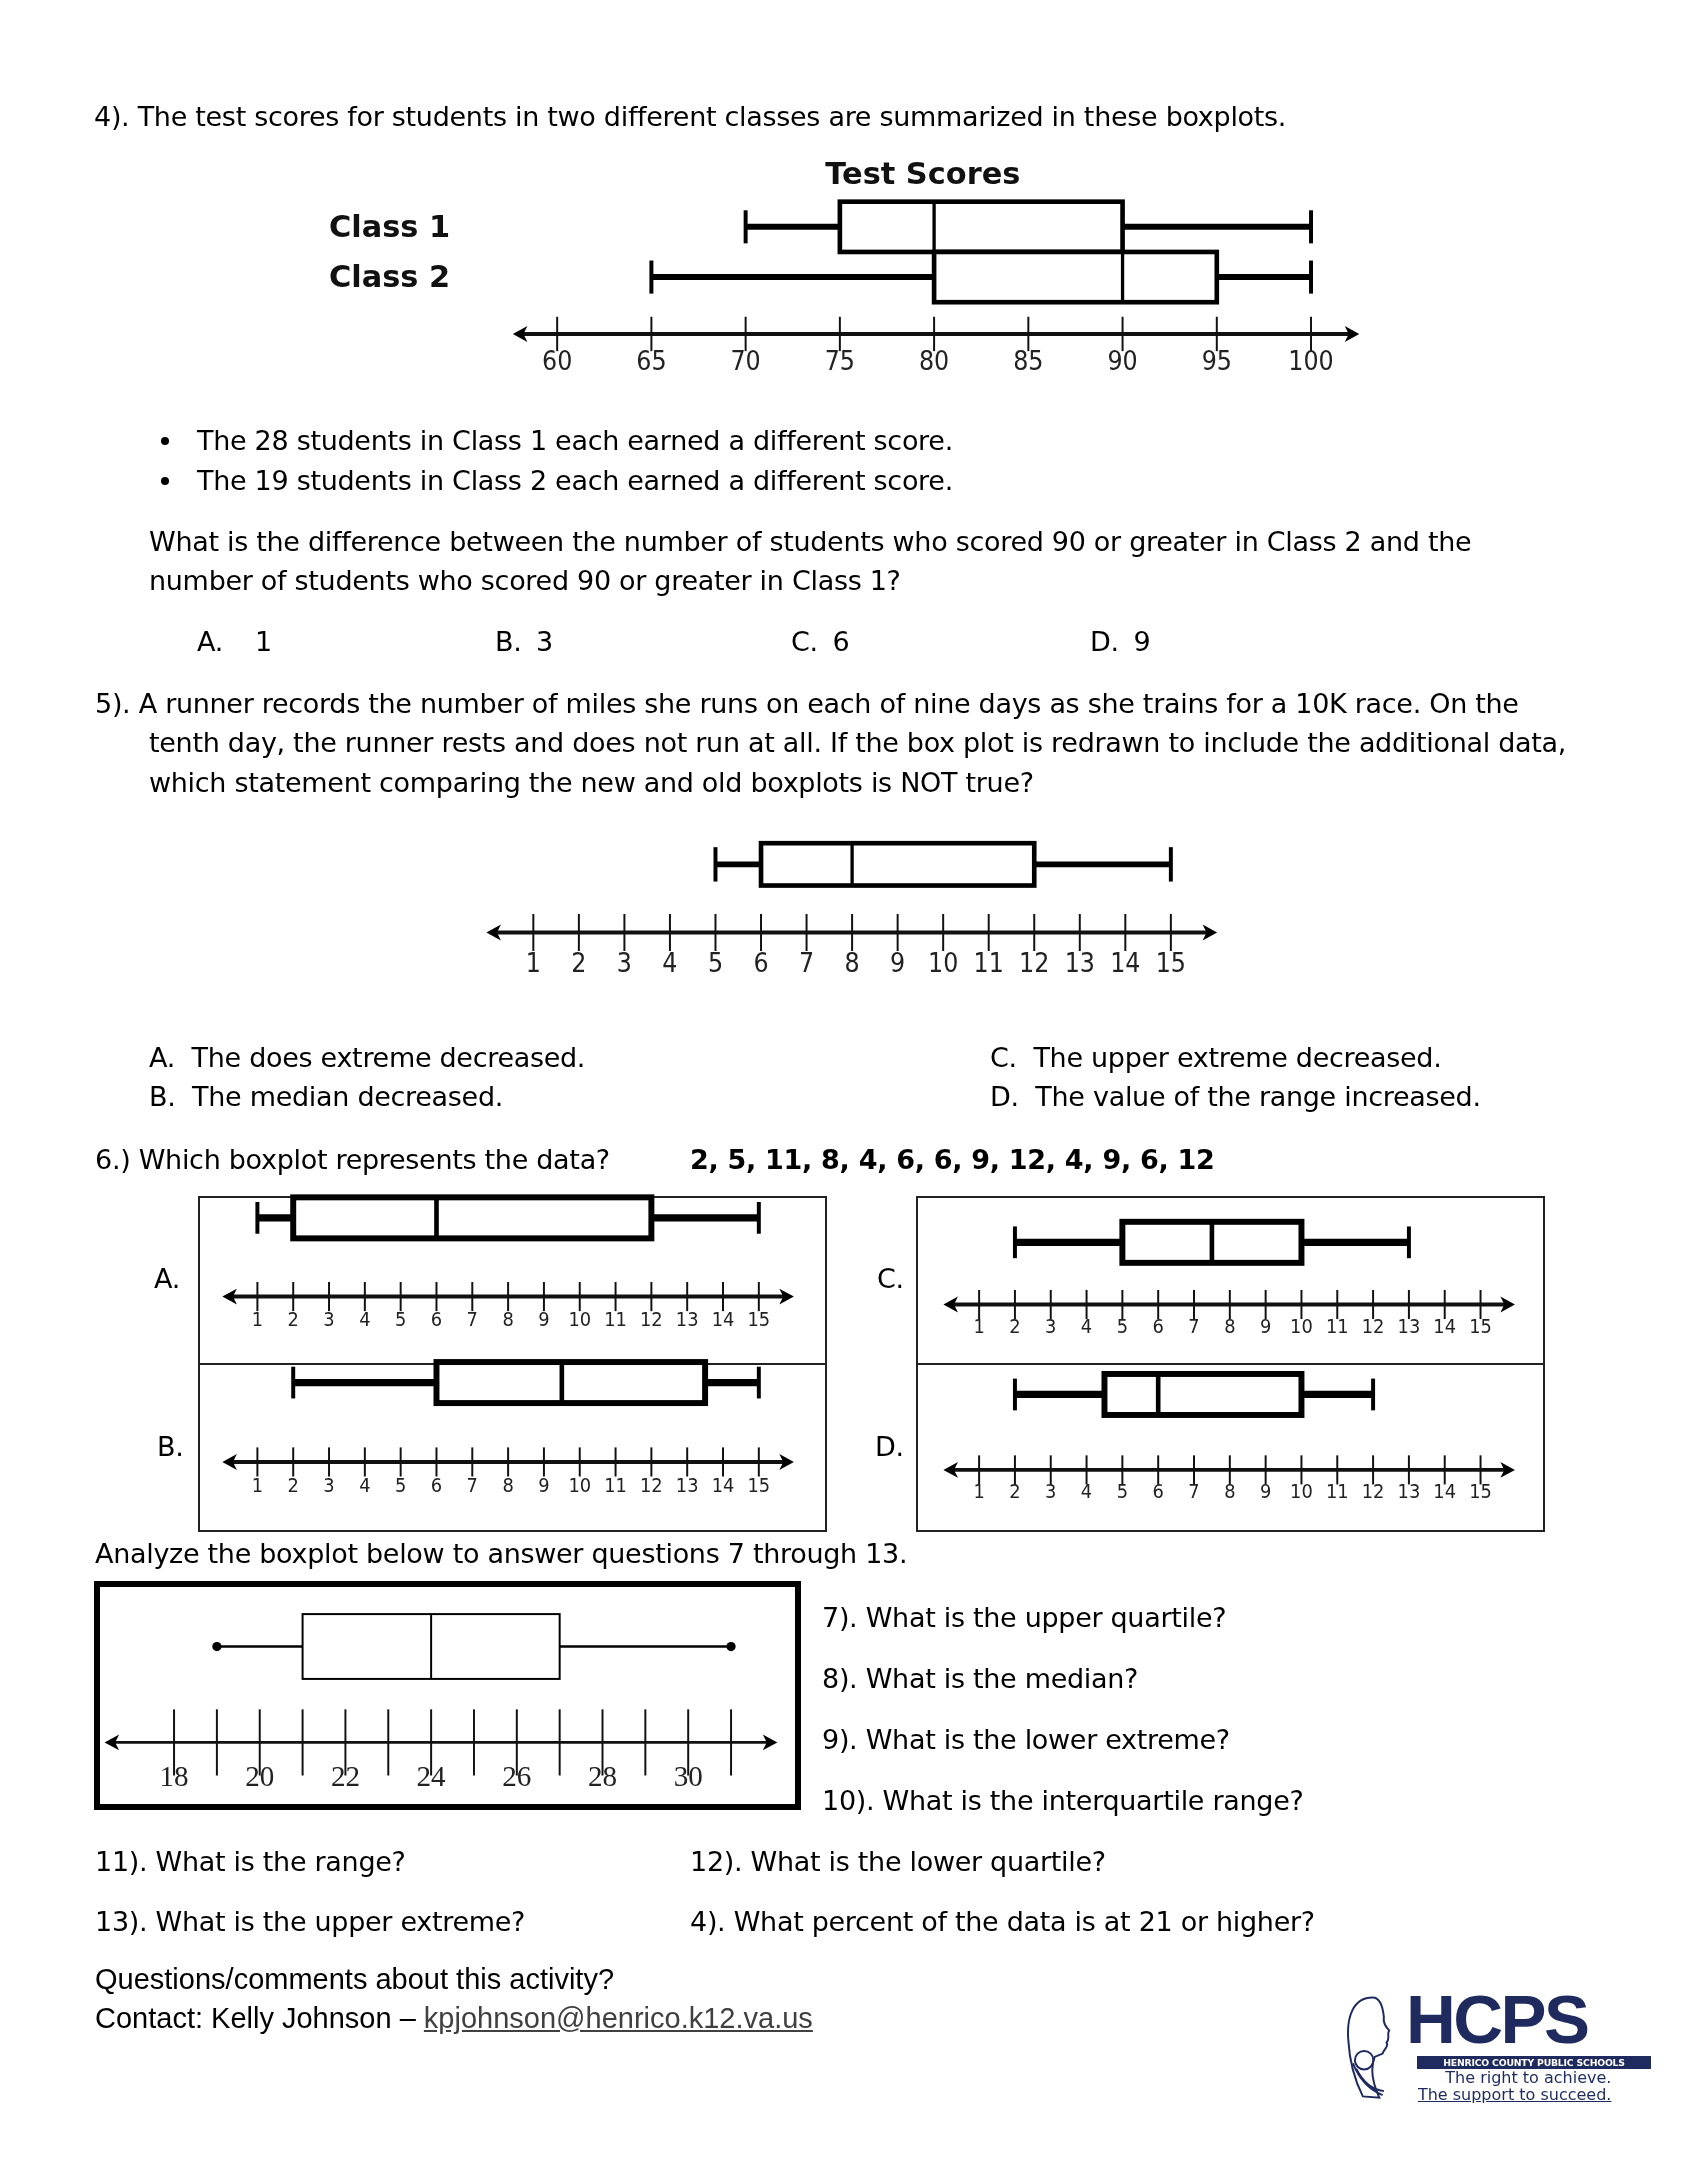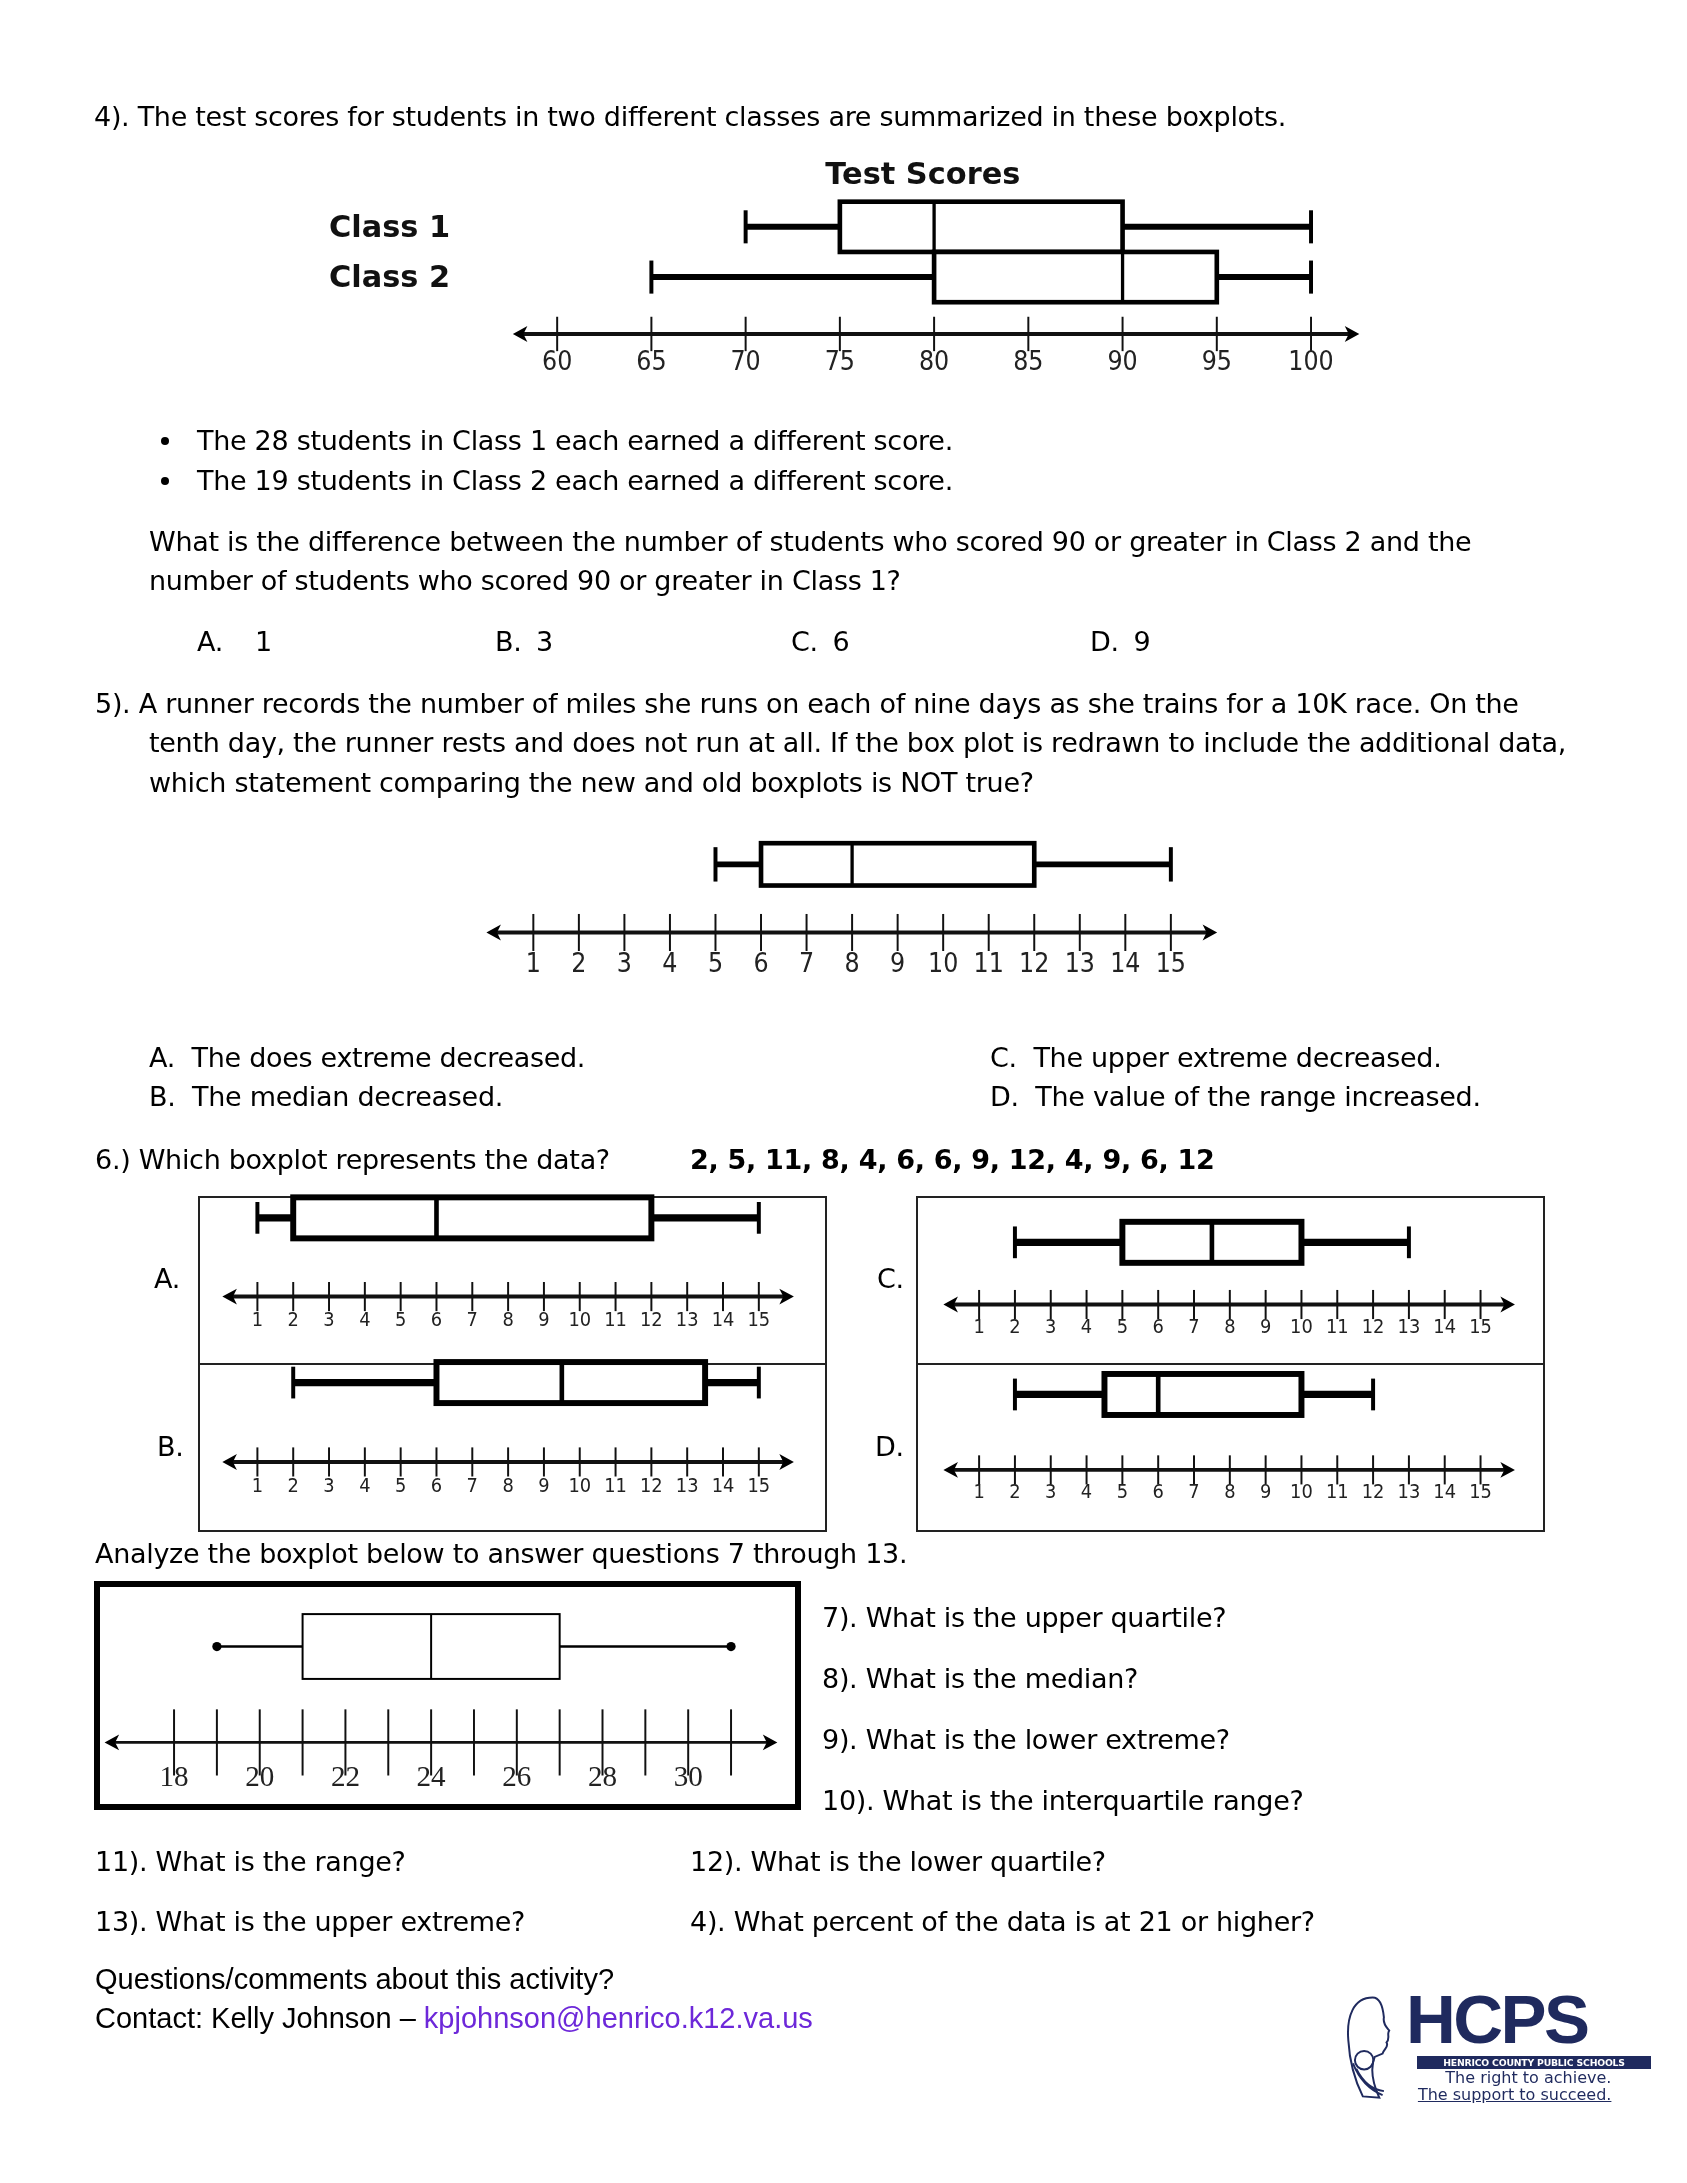--- a/index.html
+++ b/index.html
@@ -5,21 +5,21 @@
   html, body { margin:0; padding:0; background:#ffffff; }
   body { width:1687px; height:2183px; position:relative; overflow:hidden;
          font-family:"DejaVu Sans", sans-serif; color:#000; }
   .t { position:absolute; font-size:27px; line-height:38px; white-space:nowrap; letter-spacing:-0.3px; }
   .narrow { font-family:"Liberation Sans", sans-serif; font-size:29px; letter-spacing:0; }
   .bold { font-weight:bold; }
   .bullet { position:absolute; width:8px; height:8px; border-radius:50%; background:#000; }
   svg { position:absolute; overflow:visible; }
   .box6 { position:absolute; border:2px solid #222; background:#fff; box-sizing:border-box; }
   .frame713 { position:absolute; border:6px solid #000; box-sizing:border-box; background:#fff; }
-  .link { color:#6d28d9; }
+  .link { color:#404040; text-decoration:underline; }
   .logo { position:absolute; color:#1f2a5e; }
 </style>
 </head>
 <body>
 
 <div class="t" style="left:81px; top:98px;margin-left:13px;">4).  The test scores for students in two different classes are summarized in these boxplots.</div>
 
 <svg style="left:0; top:0;" width="1687" height="410" viewBox="0 0 2550 620">
     <line x1="785" y1="505" x2="2045" y2="505" stroke="#111" stroke-width="6"></line>
     <polygon points="775,505 797,493 791,505 797,517" fill="#000"></polygon>

